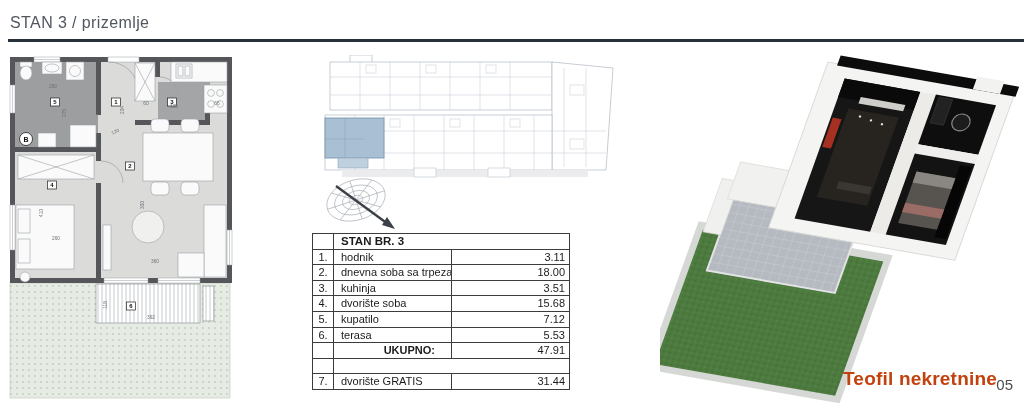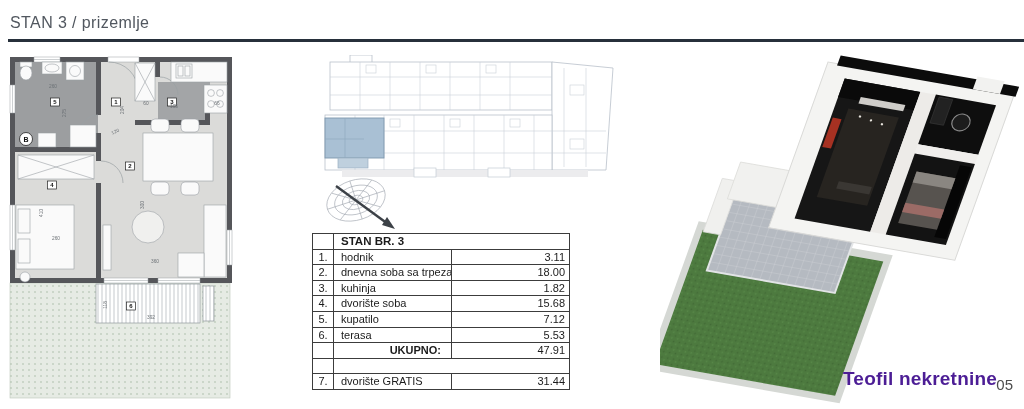--- a/index.html
+++ b/index.html
@@ -24,24 +24,24 @@
     font-size:11px;color:#1b1b1b;
   }
   .area-table td{
     border:1px solid #3c3c3c;height:14.6px;line-height:14.6px;
     padding:0 4px;overflow:hidden;white-space:nowrap;background:#fff;
   }
   .area-table td.num{width:16px;text-align:center;padding:0 2px;}
   .area-table td.val{width:42px;text-align:right;}
   .area-table td.name{text-align:left;padding-left:7px;}
   .area-table tr.hdr td{font-weight:bold;font-size:11.5px;}
-  .area-table td.total-lbl{text-align:right;font-weight:bold;padding-right:10px;}
+  .area-table td.total-lbl{text-align:right;font-weight:bold;padding-right:16px;}
   .brand{
     position:absolute;right:27px;top:368px;font-size:19px;font-weight:bold;
-    color:#4c1d95;letter-spacing:.2px;
+    color:#c2410c;letter-spacing:.2px;
   }
   .pageno{
     position:absolute;right:11px;top:376px;font-size:15px;color:#4d4d4d;
   }
   text{font-family:"Liberation Sans",sans-serif;}
   .dim{font-size:4.8px;fill:#6d7277;}
   .roomno{font-size:6px;font-weight:bold;fill:#111;}
 </style>
 </head>
 <body>
@@ -267,21 +267,21 @@
     <td class="val">3.11</td>
   </tr>
   <tr>
     <td class="num">2.</td>
     <td class="name">dnevna soba sa trpezarijom</td>
     <td class="val">18.00</td>
   </tr>
   <tr>
     <td class="num">3.</td>
     <td class="name">kuhinja</td>
-    <td class="val">1.82</td>
+    <td class="val">3.51</td>
   </tr>
   <tr>
     <td class="num">4.</td>
     <td class="name">dvorište soba</td>
     <td class="val">15.68</td>
   </tr>
   <tr>
     <td class="num">5.</td>
     <td class="name">kupatilo</td>
     <td class="val">7.12</td>

